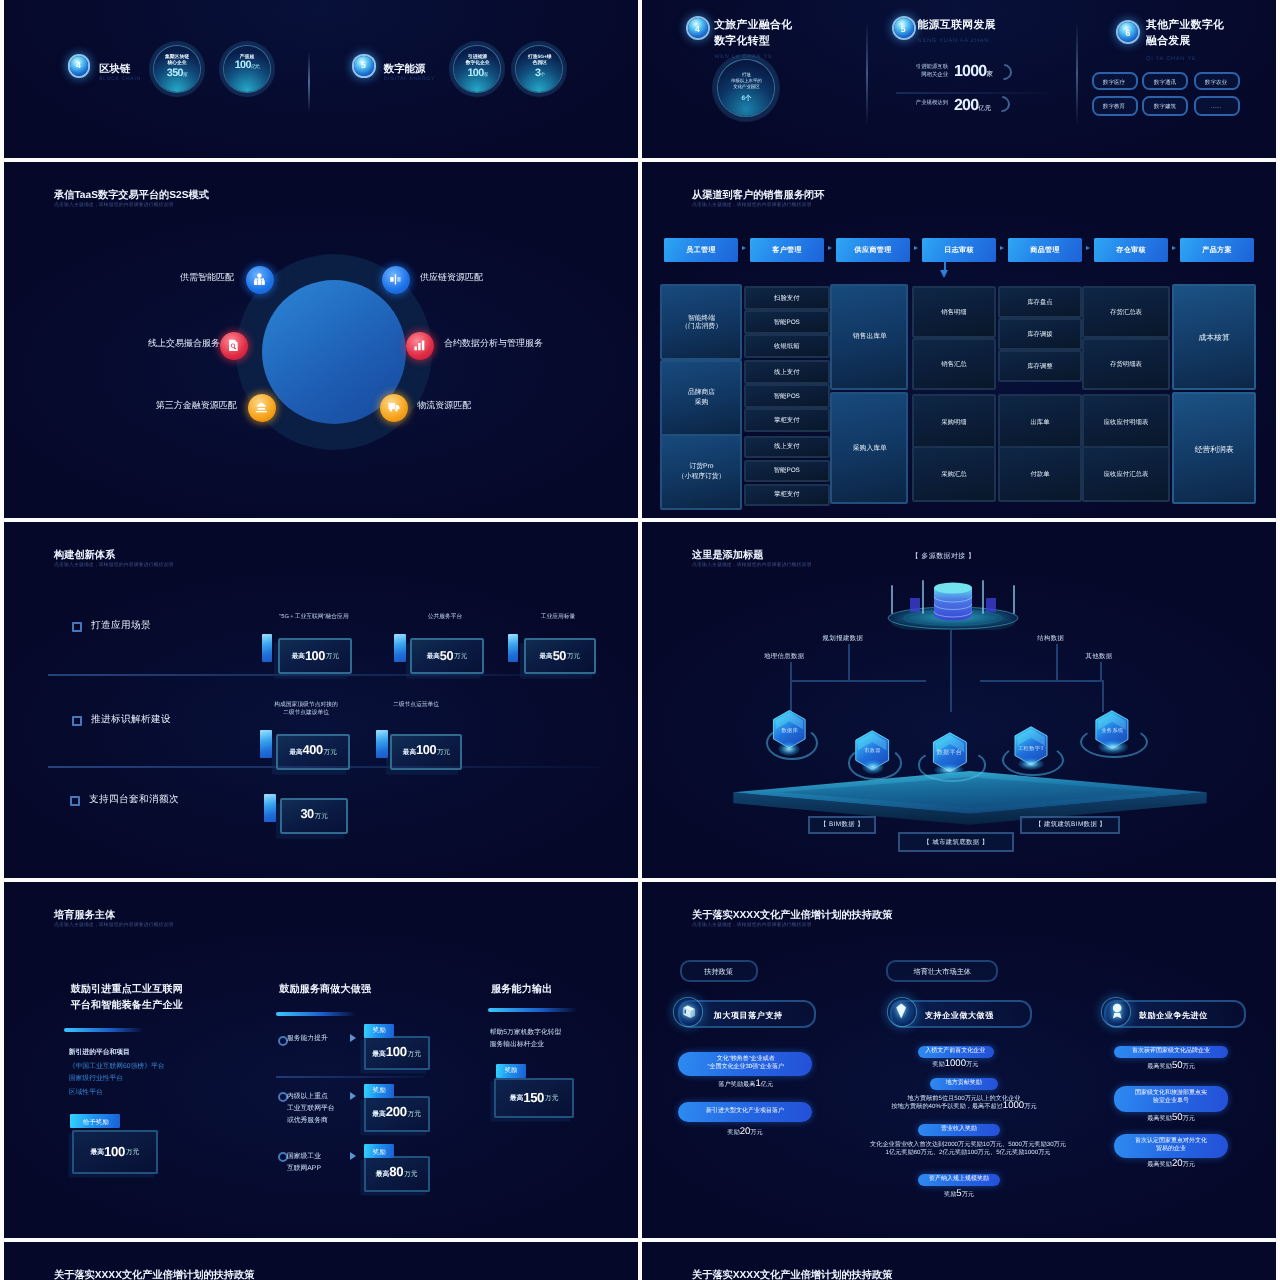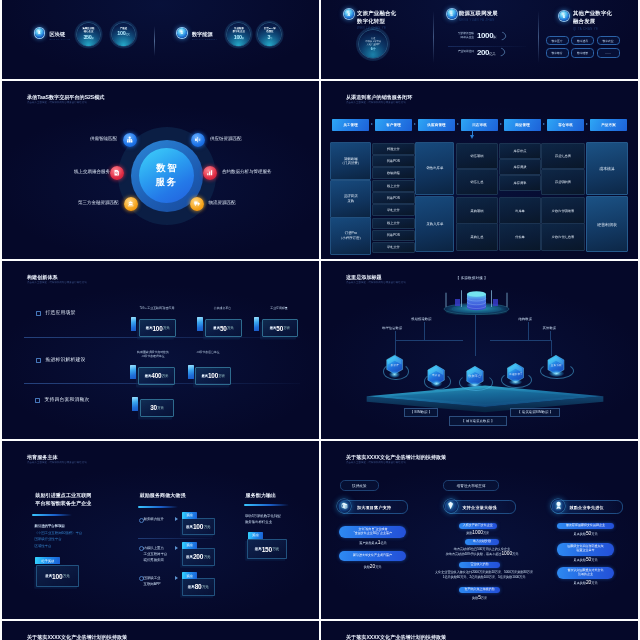--- a/index.html
+++ b/index.html
@@ -222,23 +222,20 @@
 </div>
 
 <div class="row">
 
   <div class="slide">
     <div class="s-title">承信TaaS数字交易平台的S2S模式</div>
     <div class="s-sub">点击输入主题描述，请根据您的内容摘要进行概括说明</div>
 
     <div class="s3ring" style="left:115.5px;top:45.5px"></div>
     <div class="s3mid" style="left:128.5px;top:58.5px"></div>
-    <div class="s3core" style="left:137px;top:66.5px">
-      <b>数智<br>服务</b>
-        </div>
 
     <div class="s3node" style="left:120.6px;top:51.5px;background:radial-gradient(circle at 40% 32%,#6fb4ff 0%,#1d73e8 58%,#1356c4 100%);box-shadow:0 0 3.2px 1.1px rgba(29,115,232,.5)">
       <svg viewBox="0 0 24 24">
             <circle cx="12" cy="5.6" r="3.6"></circle>
             <rect x="10.6" y="8.2" width="2.8" height="4"></rect>
             <rect x="4.6" y="10.6" width="14.8" height="1.9"></rect>
             <rect x="4.6" y="10.6" width="2.6" height="3.2"></rect>
             <rect x="16.8" y="10.6" width="2.6" height="3.2"></rect>
             <rect x="3.2" y="13.4" width="5.4" height="7.6" rx=".8"></rect>
             <rect x="9.3" y="12" width="5.4" height="9" rx=".8"></rect>

